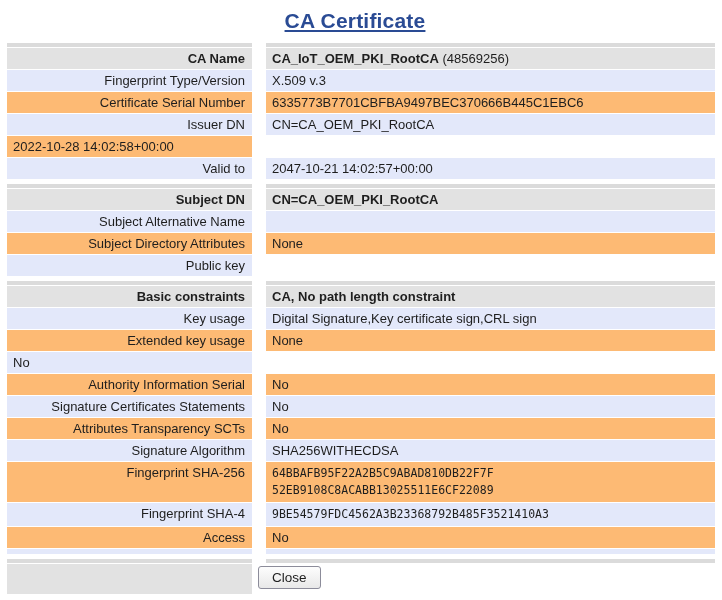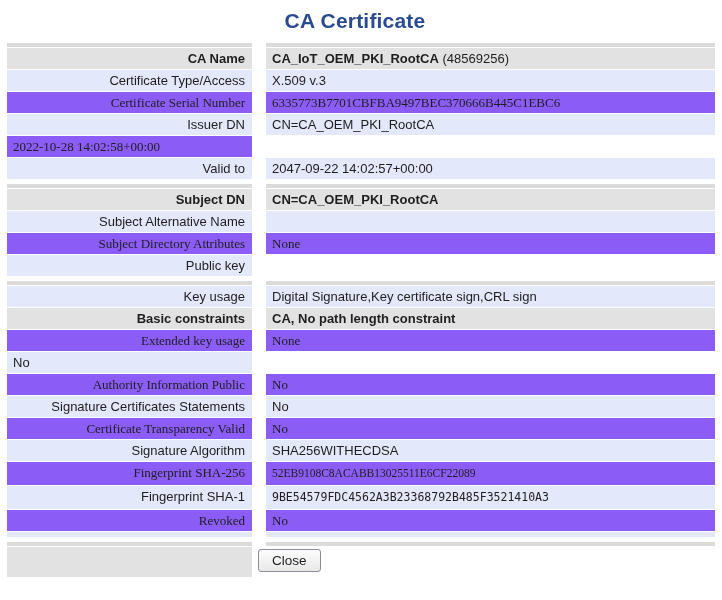--- a/index.html
+++ b/index.html
@@ -1,29 +1,29 @@
 <!DOCTYPE html>
 <html><head>
 <meta charset="utf-8">
 <style>
   html,body{margin:0;padding:0;background:#ffffff;}
   body{font-family:"Liberation Sans", sans-serif;font-size:13px;color:#1e1e1e;width:722px;}
   .page-title{
     text-align:center;font-weight:bold;font-size:21px;color:#2a4b94;
-    margin:9px 12px 10px 0;letter-spacing:.2px;
+    margin:9px 12px 10px 0;letter-spacing:.2px;text-decoration:underline;
   }
   .tbl{margin:0 7px;}
   .row{display:grid;grid-template-columns:245px 1fr;column-gap:14px;margin-bottom:1px;}
   .bar > div{height:4px;background:#dbdbdb;}
   .bar{margin-top:5px;}
   .cell-l{text-align:right;padding:3px 7px 3px 4px;line-height:15px;}
   .cell-r{padding:3px 12px 3px 6px;line-height:15px;}
   .hdr .cell-l,.hdr .cell-r{background:#e2e2e2;font-weight:bold;}
   .alt  .cell-l,.alt  .cell-r{background:#e3e8fa;}
-  .lite .cell-l,.lite .cell-r{background:#8b5cf6;font-family:Liberation Serif, serif;}
+  .lite .cell-l,.lite .cell-r{background:#fdba74;}
   .spacer-row > div{height:5px;background:#e3e8fa;}
   .hdr-suffix{font-weight:normal;}
   .mono{font-family:"DejaVu Sans Mono", monospace;font-size:11.5px;line-height:17px;}
   .two-line div{display:block;}
   .footer-row{display:grid;grid-template-columns:245px 1fr;column-gap:4px;}
   .footer-left{background:#e2e2e2;min-height:30px;}
   .footer-right{background:#ffffff;padding:2px 0 4px 2px;}
   .btn{
     font-family:"Liberation Sans", sans-serif;font-size:13.5px;color:#1e1e1e;
     background:linear-gradient(#fdfdfd,#e8e8e8);
@@ -39,37 +39,37 @@
 <div class="tbl">
   <div class="row bar">
       <div></div>
       <div></div>
     </div>
   <div class="row hdr">
     <div class="cell-l">CA Name</div>
     <div class="cell-r"><span class="hdr-val">CA_IoT_OEM_PKI_RootCA</span><span class="hdr-suffix"> (48569256)</span></div>
   </div>
   <div class="row alt">
-    <div class="cell-l">Certificate Type/Access</div>
+    <div class="cell-l">Fingerprint Type/Version</div>
     <div class="cell-r">X.509 v.3</div>
   </div>
   <div class="row lite">
     <div class="cell-l">Certificate Serial Number</div>
     <div class="cell-r">6335773B7701CBFBA9497BEC370666B445C1EBC6</div>
   </div>
   <div class="row alt">
     <div class="cell-l">Issuer DN</div>
     <div class="cell-r">CN=CA_OEM_PKI_RootCA</div>
   </div>
   <div class="row lite">
     <div class="cell-r">2022-10-28 14:02:58+00:00</div>
   </div>
   <div class="row alt">
     <div class="cell-l">Valid to</div>
-    <div class="cell-r">2047-09-22 14:02:57+00:00</div>
+    <div class="cell-r">2047-10-21 14:02:57+00:00</div>
   </div>
 </div>
 
 <div class="tbl">
   <div class="row bar">
       <div></div>
       <div></div>
     </div>
   <div class="row hdr">
     <div class="cell-l">Subject DN</div>
@@ -86,63 +86,64 @@
   <div class="row alt">
     <div class="cell-l">Public key</div>
   </div>
 </div>
 
 <div class="tbl">
   <div class="row bar">
       <div></div>
       <div></div>
     </div>
+  <div class="row hdr">
+    <div class="cell-l">Basic constraints</div>
+    <div class="cell-r"><span class="hdr-val">CA, No path length constraint</span></div>
+  </div>
   <div class="row alt">
     <div class="cell-l">Key usage</div>
     <div class="cell-r">Digital Signature,Key certificate sign,CRL sign</div>
-  </div>
-  <div class="row hdr">
-    <div class="cell-l">Basic constraints</div>
-    <div class="cell-r"><span class="hdr-val">CA, No path length constraint</span></div>
   </div>
   <div class="row lite">
     <div class="cell-l">Extended key usage</div>
     <div class="cell-r">None</div>
   </div>
   <div class="row alt">
     <div class="cell-r">No</div>
   </div>
   <div class="row lite">
-    <div class="cell-l">Authority Information Public</div>
+    <div class="cell-l">Authority Information Serial</div>
     <div class="cell-r">No</div>
   </div>
   <div class="row alt">
     <div class="cell-l">Signature Certificates Statements</div>
     <div class="cell-r">No</div>
   </div>
   <div class="row lite">
-    <div class="cell-l">Certificate Transparency Valid</div>
+    <div class="cell-l">Attributes Transparency SCTs</div>
     <div class="cell-r">No</div>
   </div>
   <div class="row alt">
     <div class="cell-l">Signature Algorithm</div>
     <div class="cell-r">SHA256WITHECDSA</div>
   </div>
   <div class="row lite">
     <div class="cell-l">Fingerprint SHA-256</div>
     <div class="cell-r two-line mono">
+      <div>64BBAFB95F22A2B5C9ABAD810DB22F7F</div>
       <div>52EB9108C8ACABB13025511E6CF22089</div>
     </div>
   </div>
   <div class="row alt">
-    <div class="cell-l">Fingerprint SHA-1</div>
+    <div class="cell-l">Fingerprint SHA-4</div>
     <div class="cell-r mono">9BE54579FDC4562A3B23368792B485F3521410A3</div>
   </div>
   <div class="row lite">
-    <div class="cell-l">Revoked</div>
+    <div class="cell-l">Access</div>
     <div class="cell-r">No</div>
   </div>
   <div class="row spacer-row">
       <div></div>
       <div></div>
     </div>
 </div>
 
 <div class="tbl">
   <div class="row bar">

